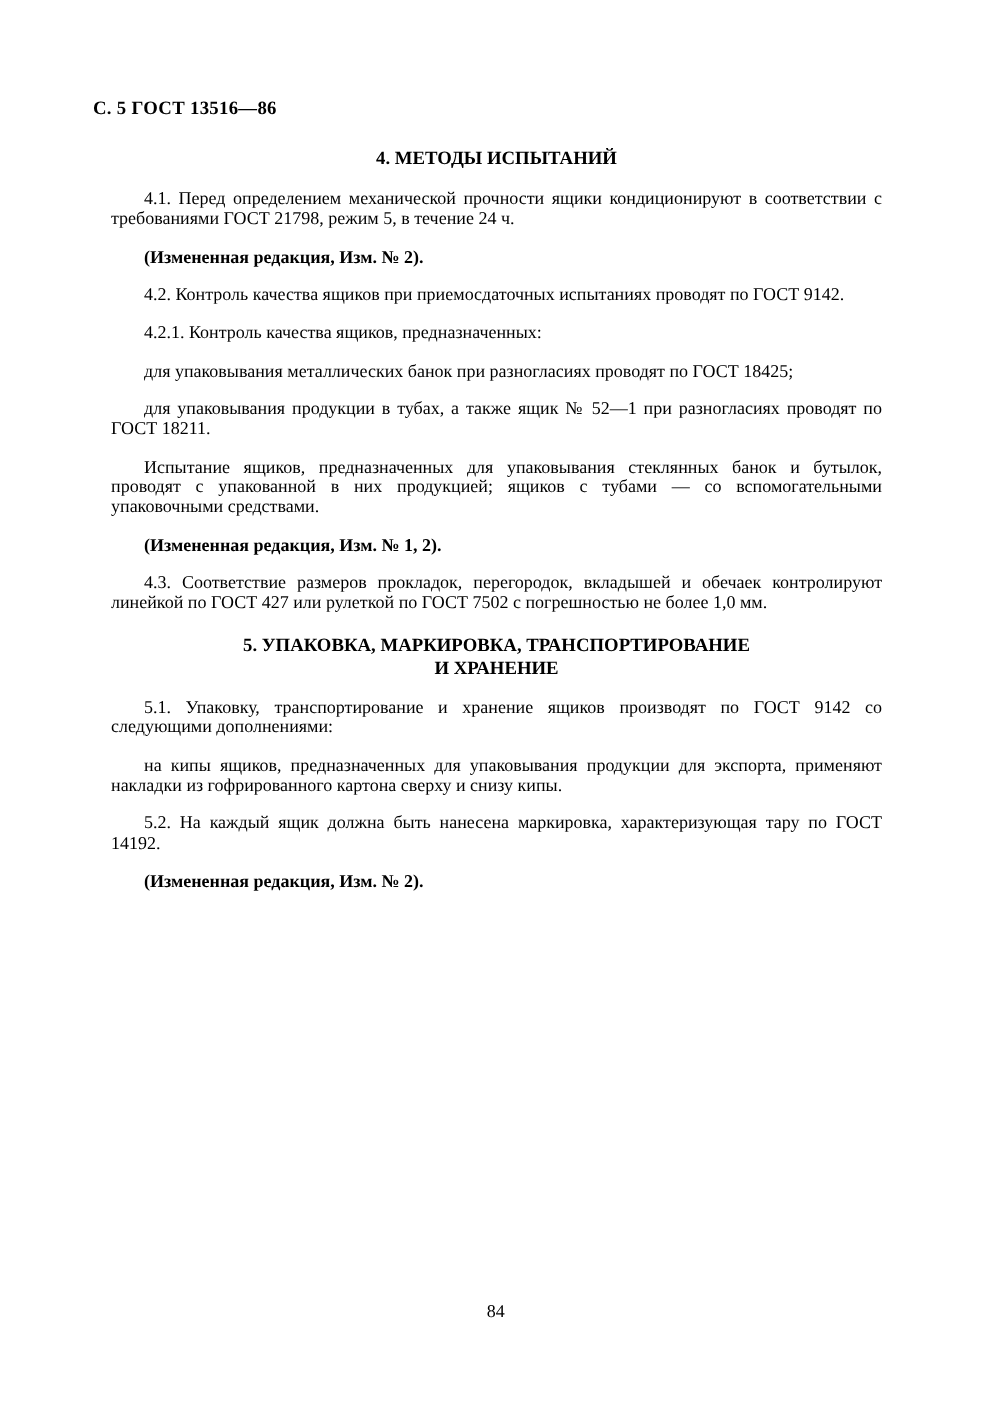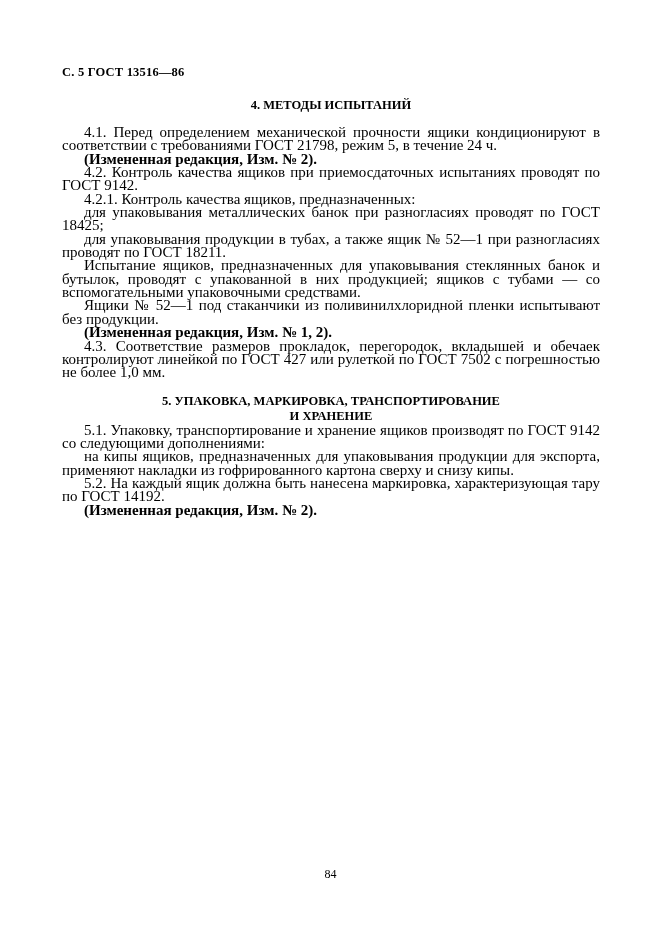--- a/index.html
+++ b/index.html
@@ -38,22 +38,22 @@
   }
   .title-mb {
     margin-bottom: 13px;
   }
   .section5 {
     margin-top: 14px;
   }
   .section5-l2 {
   }
   p.para {
-    margin: 0;
-    font-size: 15px;
+    margin: 12px;
+    font-size: 12px;
     line-height: 13.35px;
     text-align: justify;
     text-indent: 22px;
   }
   p.para.bold {
     font-weight: bold;
   }
   .page-number {
     position: absolute;
     top: 868px;
@@ -74,21 +74,20 @@
 
     <div class="section-title title-mb">4. МЕТОДЫ ИСПЫТАНИЙ</div>
 
     <p class="para">4.1. Перед определением механической прочности ящики кондиционируют в соответствии с требованиями ГОСТ 21798, режим 5, в течение 24 ч.</p>
     <p class="para bold">(Измененная редакция, Изм. № 2).</p>
     <p class="para">4.2. Контроль качества ящиков при приемосдаточных испытаниях проводят по ГОСТ 9142.</p>
     <p class="para">4.2.1. Контроль качества ящиков, предназначенных:</p>
     <p class="para">для упаковывания металлических банок при разногласиях проводят по ГОСТ 18425;</p>
     <p class="para">для упаковывания продукции в тубах, а также ящик № 52—1 при разногласиях проводят по ГОСТ 18211.</p>
     <p class="para">Испытание ящиков, предназначенных для упаковывания стеклянных банок и бутылок, проводят с упакованной в них продукцией; ящиков с тубами — со вспомогательными упаковочными средствами.</p>
-    <p class="para">Ящики № 52—1 под стаканчики из поливинилхлоридной пленки испытывают без продукции.</p>
     <p class="para bold">(Измененная редакция, Изм. № 1, 2).</p>
     <p class="para">4.3. Соответствие размеров прокладок, перегородок, вкладышей и обечаек контролируют линейкой по ГОСТ 427 или рулеткой по ГОСТ 7502 с погрешностью не более 1,0 мм.</p>
 
     <div class="section-title section5">5. УПАКОВКА, МАРКИРОВКА, ТРАНСПОРТИРОВАНИЕ</div>
     <div class="section-title section5-l2">И ХРАНЕНИЕ</div>
 
     <p class="para">5.1. Упаковку, транспортирование и хранение ящиков производят по ГОСТ 9142 со следующими дополнениями:</p>
     <p class="para">на кипы ящиков, предназначенных для упаковывания продукции для экспорта, применяют накладки из гофрированного картона сверху и снизу кипы.</p>
     <p class="para">5.2. На каждый ящик должна быть нанесена  маркировка,  характеризующая тару по ГОСТ 14192.</p>
     <p class="para bold">(Измененная редакция, Изм. № 2).</p>

